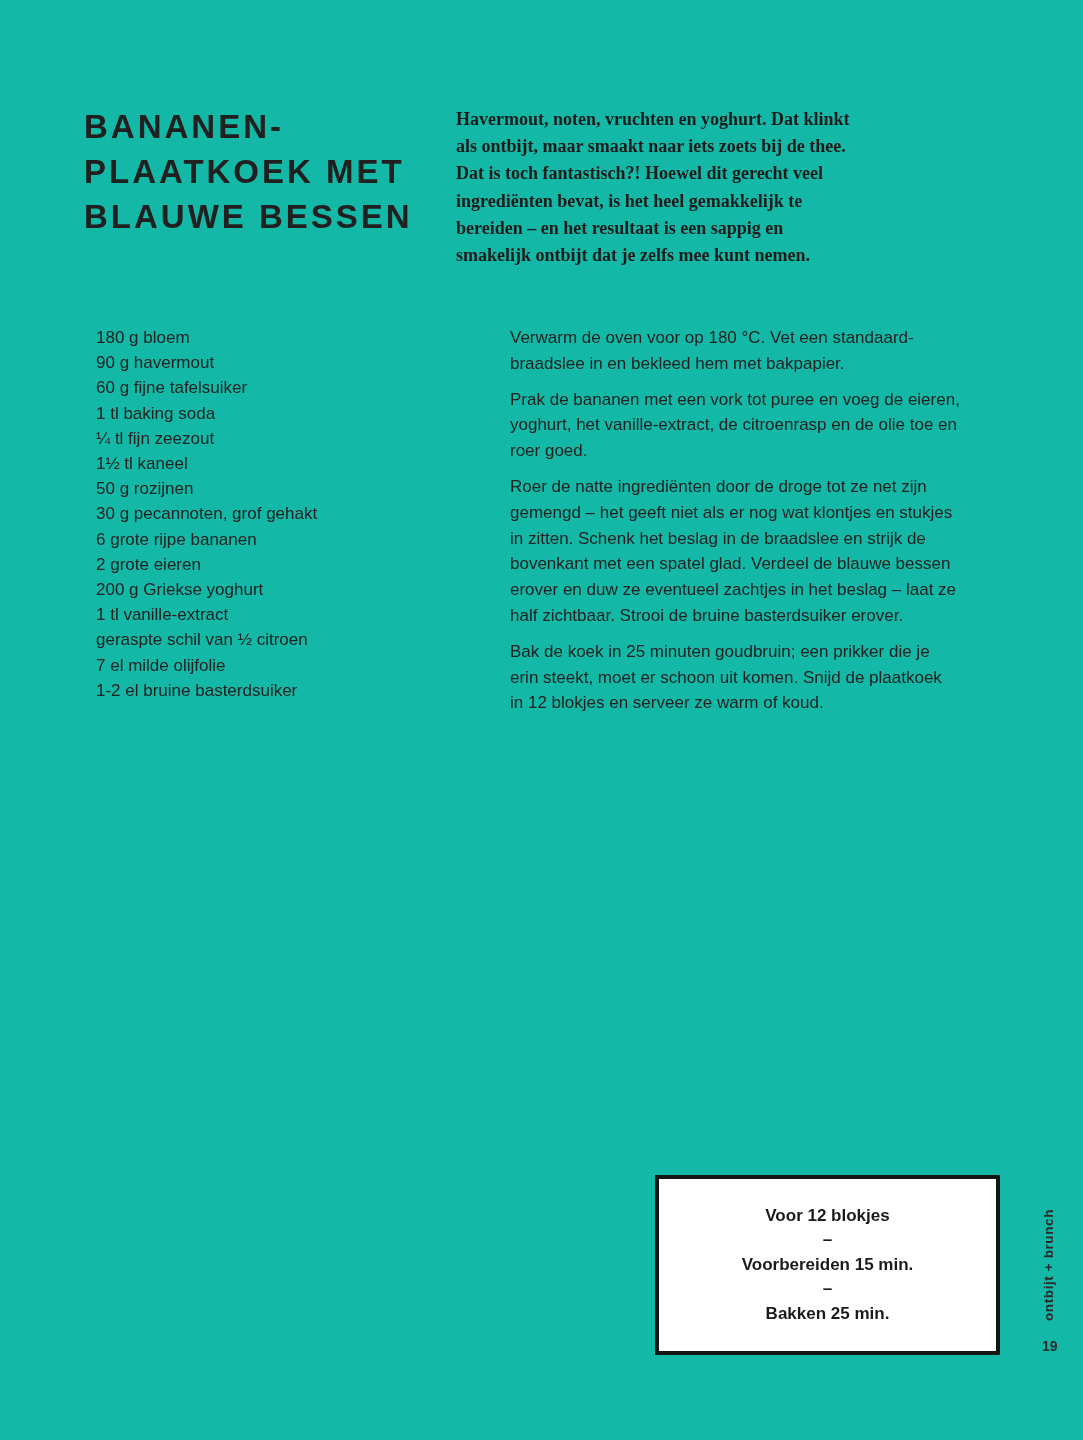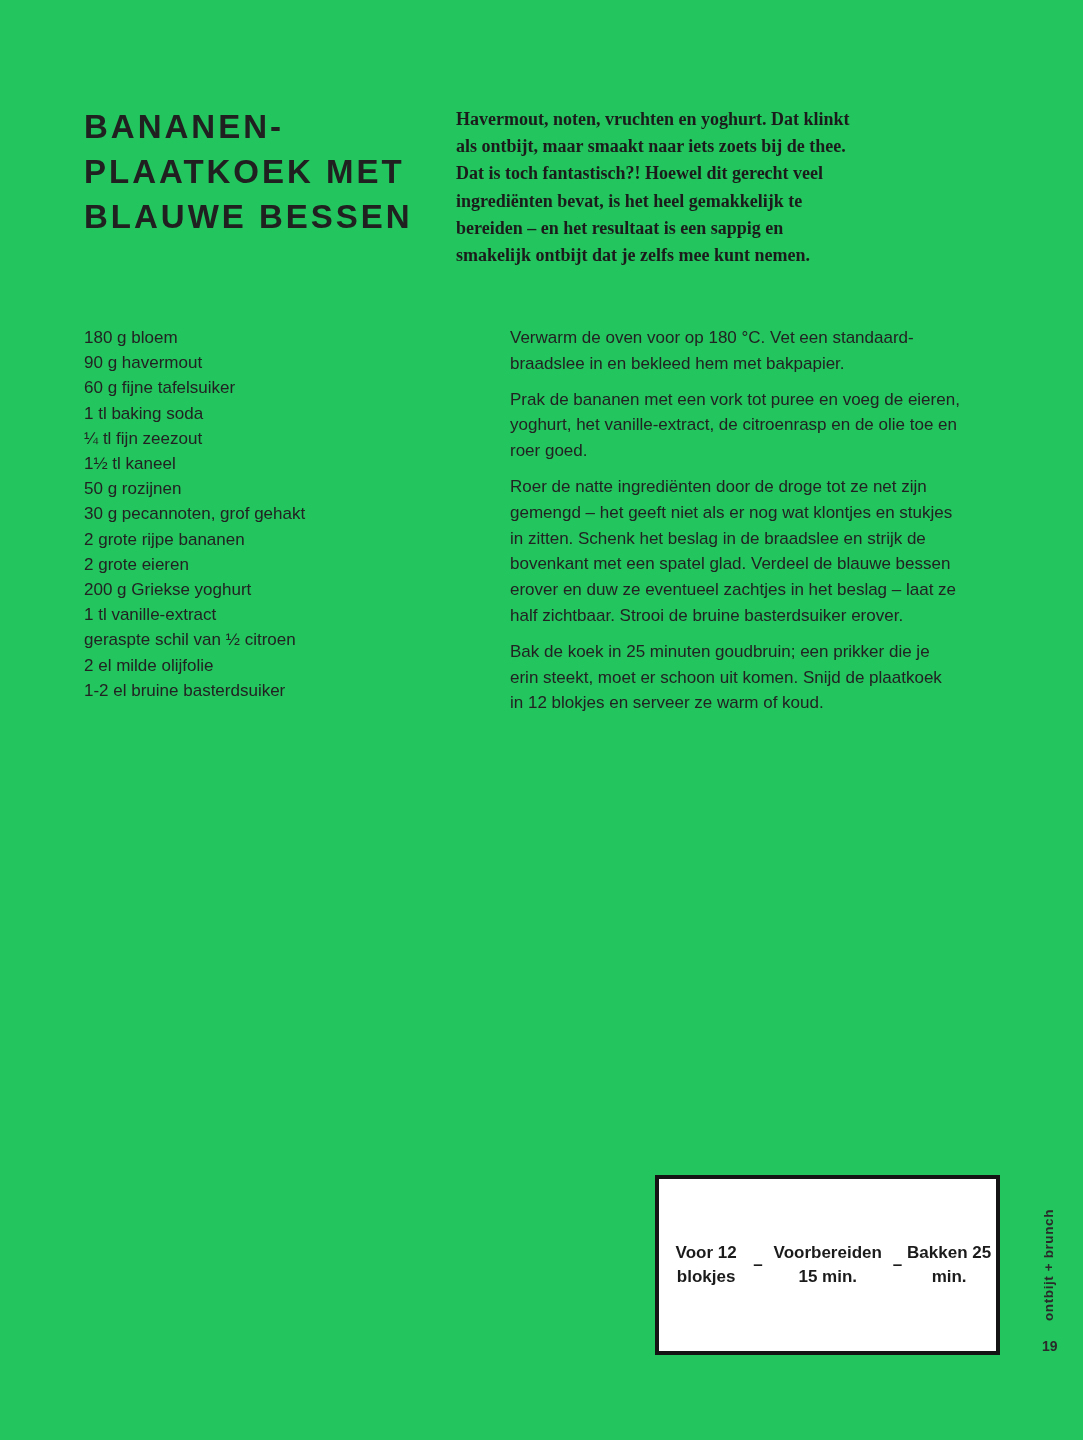--- a/index.html
+++ b/index.html
@@ -1,50 +1,50 @@
 <!DOCTYPE html>
 <html><head>
 <meta charset="utf-8">
 <style>
   html,body{margin:0;padding:0;background:#e8e8e8;}
   .page{
     position:relative;
     width:1083px;height:1440px;
-    background:#22c55e;
+    background:#14b8a6;
     font-family:"Liberation Sans",sans-serif;
     color:#1d1d1d;
     overflow:hidden;
   }
   .recipe-title{
     position:absolute;left:84px;top:82px;width:400px;
     font-size:33px;font-weight:700;letter-spacing:3px;
     line-height:45px;color:#202020;
   }
   .intro{
     position:absolute;left:456px;top:88px;width:555px;
     font-size:18px;font-weight:700;line-height:27.2px;
     white-space:pre-line;color:#1b1b1b;font-family:Liberation Serif, serif;
   }
   .ingredients{
-    position:absolute;left:84px;top:325px;width:360px;
+    position:absolute;left:96px;top:325px;width:360px;
     list-style:none;margin:0;padding:0;
     font-size:17px;line-height:25.2px;color:#222;
   }
   .steps{
     position:absolute;left:466px;top:325px;width:555px;margin-left:44px;
   }
   .step{
     font-size:17px;line-height:25.8px;color:#222;
     white-space:pre-line;margin:0 0 10px 0;
   }
   .info-box{
     position:absolute;left:655px;top:1175px;
     width:345px;height:180px;box-sizing:border-box;
     border:4px solid #141414;background:#fff;
-    display:flex;flex-direction:row;justify-content:center;align-items:center;
+    display:flex;flex-direction:column;justify-content:center;align-items:center;
     text-align:center;
   }
   .info-line{
     font-size:17px;font-weight:700;line-height:24.5px;color:#1b1b1b;
   }
   .info-dash{
     font-size:17px;font-weight:700;line-height:24.5px;color:#1b1b1b;
   }
   .edge-label{
     position:absolute;left:1048px;top:1265px;
@@ -77,26 +77,26 @@
 
   <ul class="ingredients">
     <li>180 g bloem</li>
     <li>90 g havermout</li>
     <li>60 g fijne tafelsuiker</li>
     <li>1 tl baking soda</li>
     <li>¼ tl fijn zeezout</li>
     <li>1½ tl kaneel</li>
     <li>50 g rozijnen</li>
     <li>30 g pecannoten, grof gehakt</li>
-    <li>2 grote rijpe bananen</li>
+    <li>6 grote rijpe bananen</li>
     <li>2 grote eieren</li>
     <li>200 g Griekse yoghurt</li>
     <li>1 tl vanille-extract</li>
     <li>geraspte schil van ½ citroen</li>
-    <li>2 el milde olijfolie</li>
+    <li>7 el milde olijfolie</li>
     <li>1-2 el bruine basterdsuiker</li>
   </ul>
 
   <div class="steps">
     <p class="step">Verwarm de oven voor op 180 °C. Vet een standaard-
 braadslee in en bekleed hem met bakpapier.</p>
     <p class="step">Prak de bananen met een vork tot puree en voeg de eieren,
 yoghurt, het vanille-extract, de citroenrasp en de olie toe en
 roer goed.</p>
     <p class="step">Roer de natte ingrediënten door de droge tot ze net zijn

